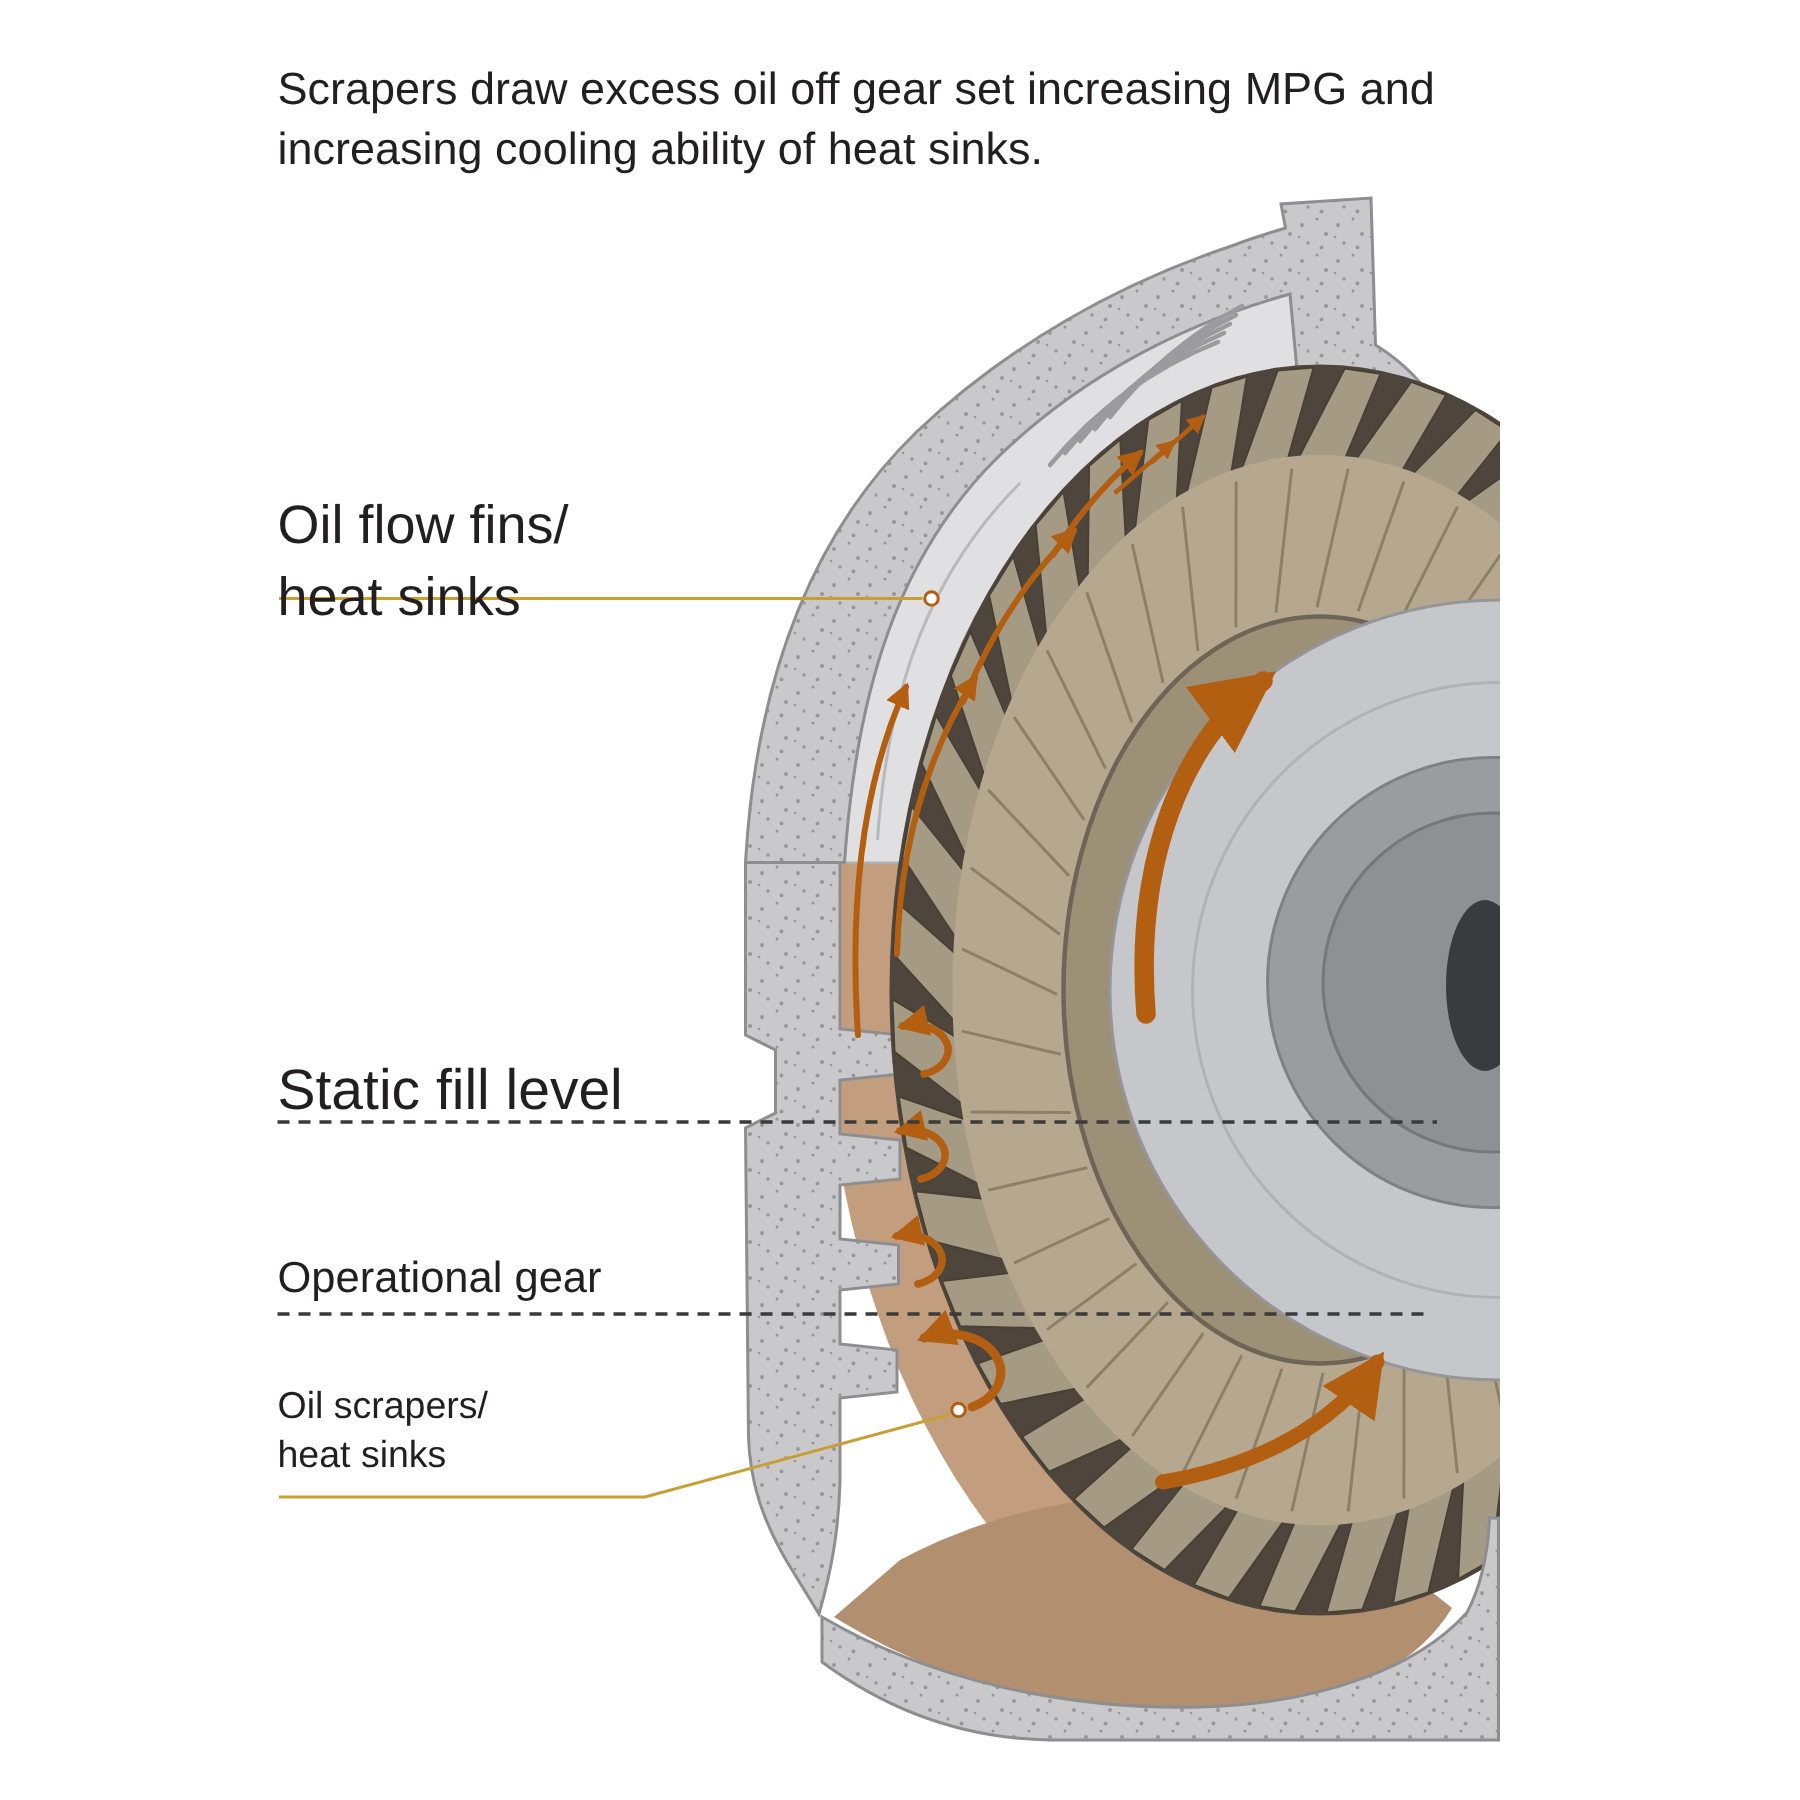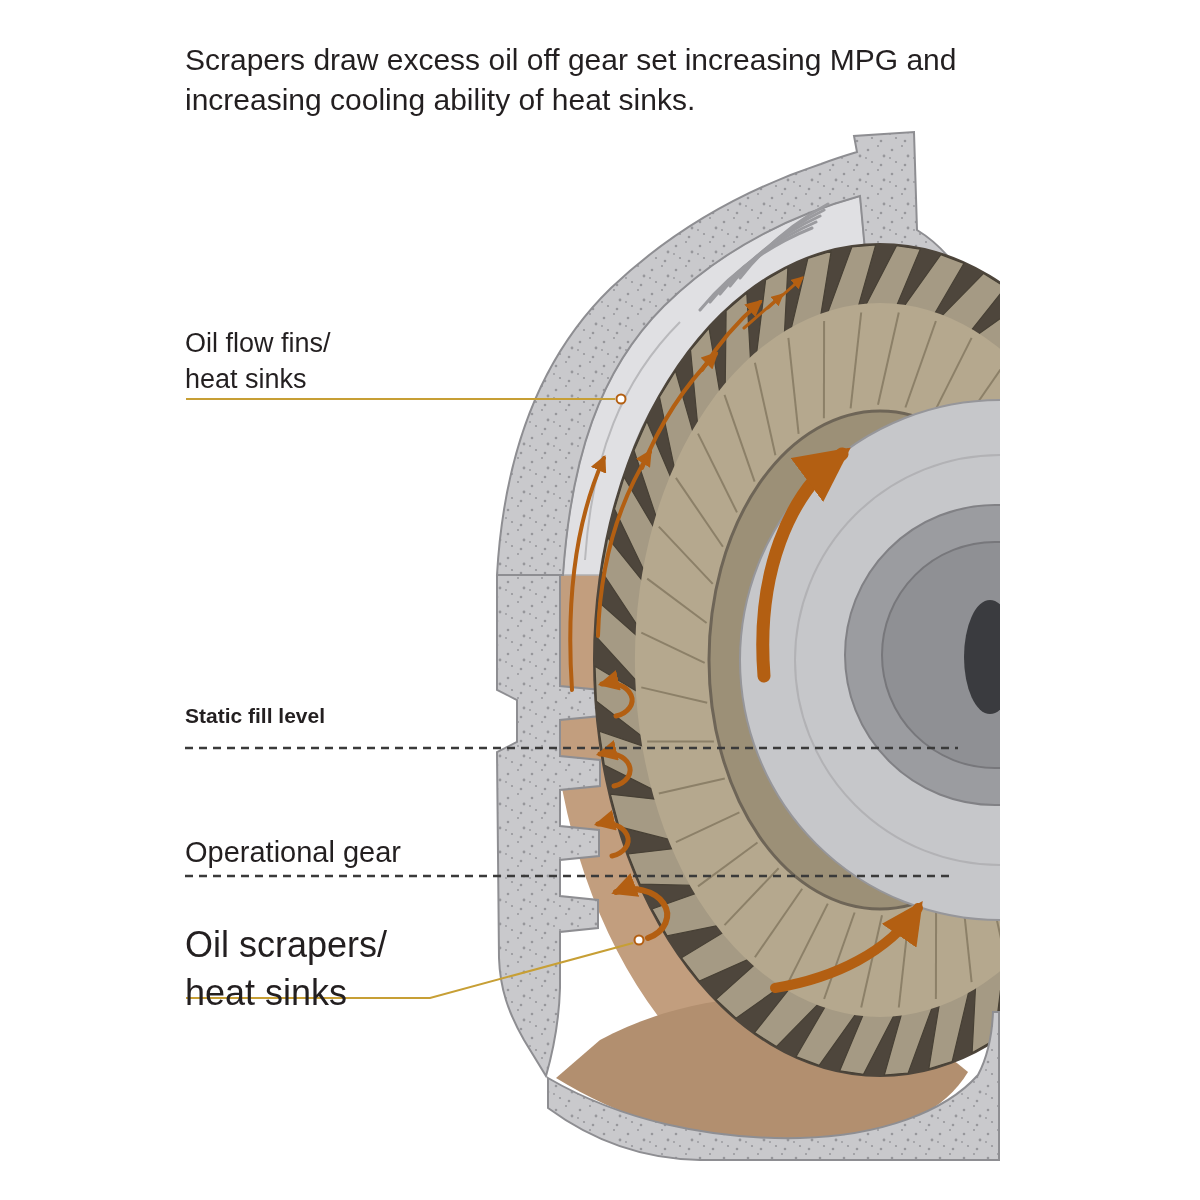--- a/index.html
+++ b/index.html
@@ -1,24 +1,24 @@
 <!DOCTYPE html>
 <html style="--text: #231f20; --accent-orange: #b35f12; --leader-yellow: #c79f35; --dash: #3a3a3a; --housing-gray: #c9c9cc; --housing-outline: #8e8e92; --oil-tan: #c29e7e; --gear-tooth: #a59a84; --gear-root: #4e463c; --gear-face: #b5a88e; --disc-gray: #c6c7ca; --hub-gray: #9b9ca0; --bore-dark: #3a3b3f;"><head>
 <meta charset="utf-8">
 <style>
   html,body{margin:0;padding:0;background:#fff;}
   #page{position:relative;width:1200px;height:1200px;background:#fff;overflow:hidden;
         font-family:"Liberation Sans", sans-serif;color:var(--text,#231f20);}
   #illustration{position:absolute;left:0;top:0;width:1200px;height:1200px;}
   .txt{position:absolute;white-space:pre-line;line-height:1.32;}
   #caption{left:185px;top:40px;font-size:30px;width:840px;}
-  #label-fins{left:185px;top:326px;font-size:27px;}
-  #label-static{left:185px;top:702px;font-size:21px;font-weight:bold;}
+  #label-fins{left:185px;top:326px;font-size:36px;}
+  #label-static{left:185px;top:702px;font-size:38px;}
   #label-operational{left:185px;top:833px;font-size:29px;}
-  #label-scrapers{left:185px;top:921px;font-size:36px;}
+  #label-scrapers{left:185px;top:921px;font-size:25px;}
 
   
   .speckled{fill:url(#sp);stroke:var(--housing-outline,#8e8e92);stroke-width:2;}
   .bell{fill:#e0e0e3;stroke:#b0b0b3;stroke-width:1.5;}
   .bell-line{fill:none;stroke:#b9b9bc;stroke-width:2;}
   .tan{fill:var(--oil-tan,#c29e7e);}
   .tan-dark{fill:#b28f6f;}
   .gear-bg{fill:var(--gear-root,#4e463c);fill-rule:evenodd;}
   .tooth{fill:var(--gear-tooth,#a59a84);stroke:#474035;stroke-width:1.2;}
   .face{fill:var(--gear-face,#b5a88e);fill-rule:evenodd;}

